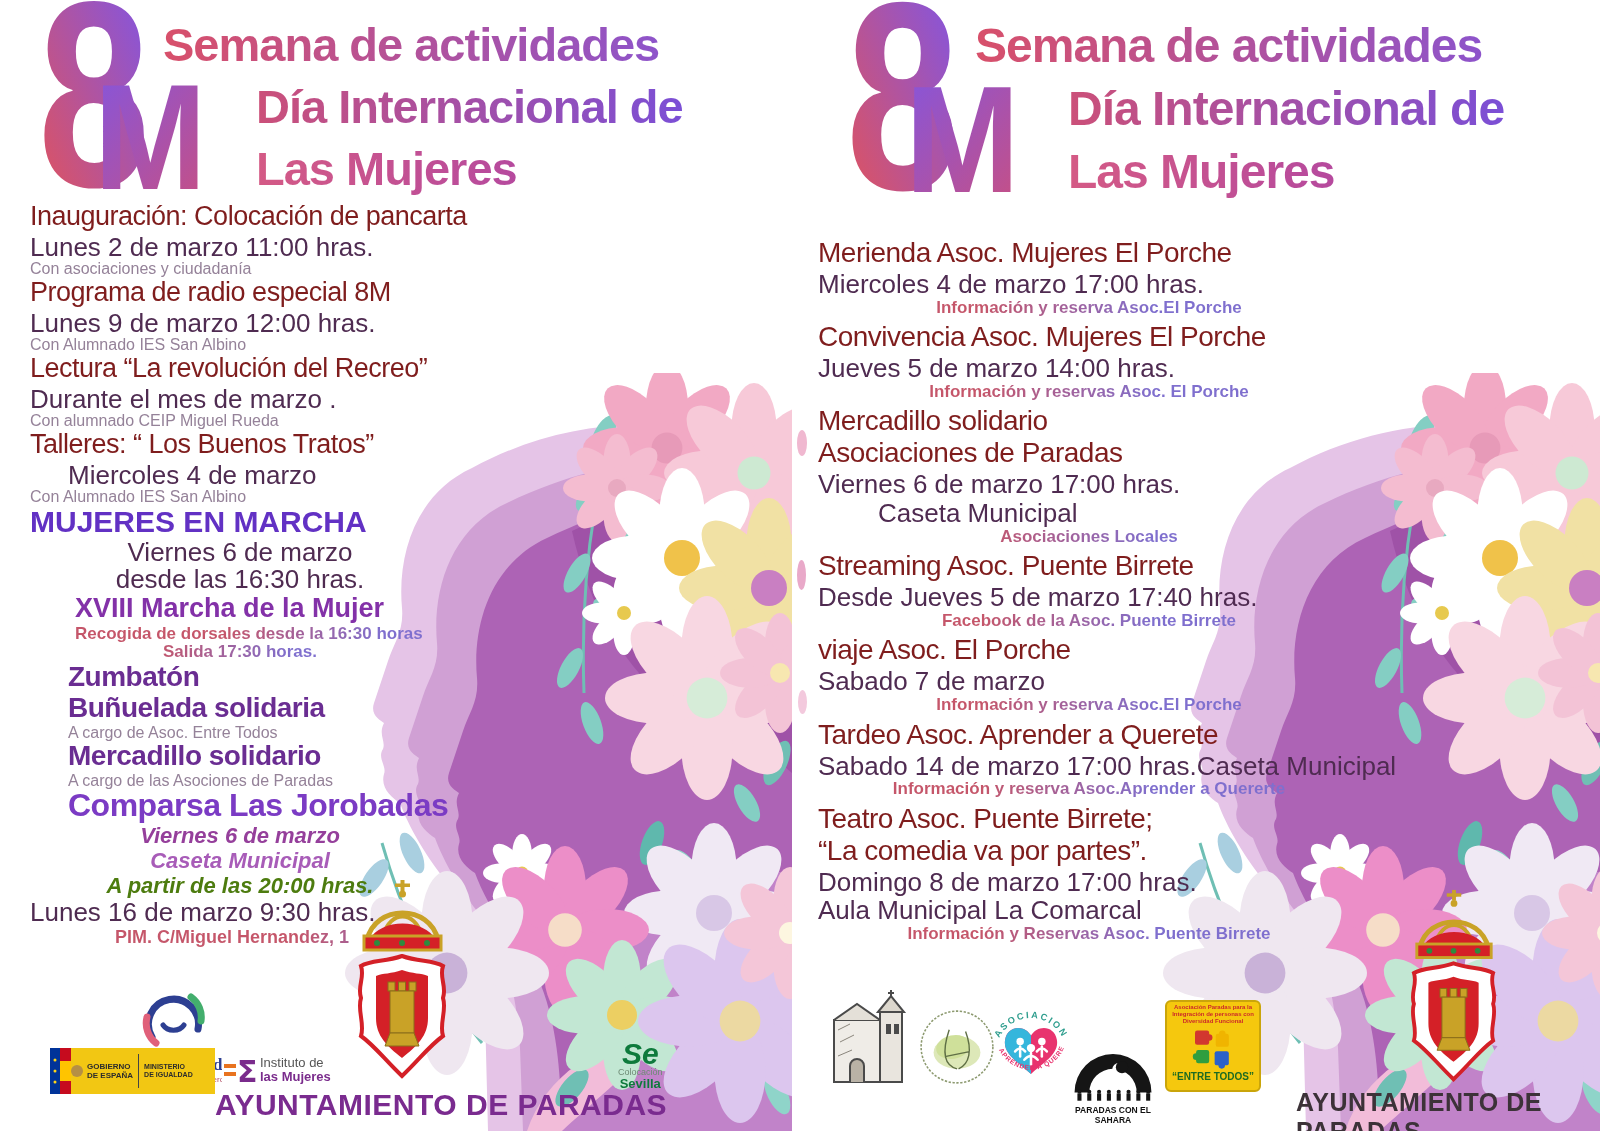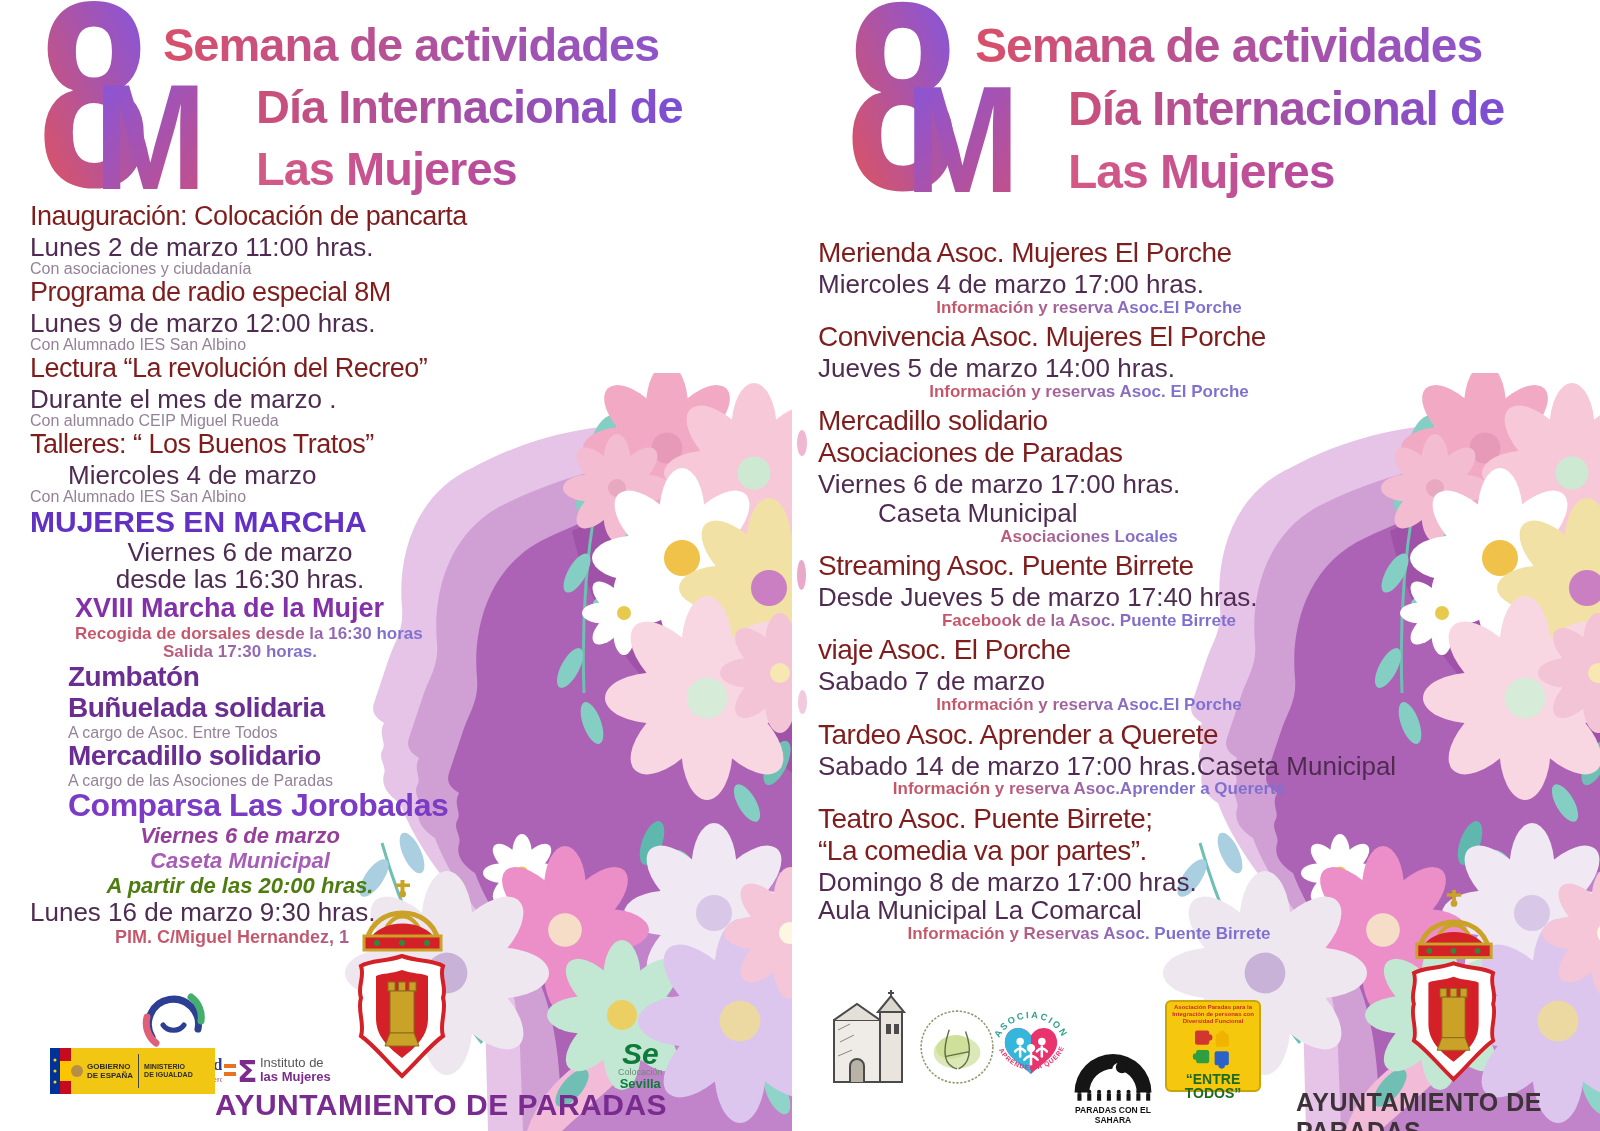--- a/index.html
+++ b/index.html
@@ -527,21 +527,21 @@
           <rect x="22" y="8" width="26" height="26" rx="4" fill="#d2372f"></rect>
             <circle cx="48" cy="21" r="6" fill="#d2372f"></circle>
           <rect x="60" y="14" width="24" height="24" rx="4" fill="#f0b400"></rect>
             <circle cx="72" cy="14" r="6" fill="#f0b400"></circle>
           <rect x="24" y="44" width="24" height="24" rx="4" fill="#2f9e3f"></rect>
             <circle cx="24" cy="56" r="6" fill="#2f9e3f"></circle>
           <rect x="58" y="46" width="26" height="26" rx="4" fill="#2b62c9"></rect>
             <circle cx="71" cy="72" r="6" fill="#2b62c9"></circle>
         </g>
       </svg>
-      <div style="font-size:14px;font-weight:800;color:#1d6b22;line-height:1;">“ENTRE TODOS”</div>
+      <div style="font-size:10px;font-weight:800;color:#1d6b22;line-height:1;">“ENTRE TODOS”</div>
     </div>
 
     <svg class="abs" style="left:1398px;top:888px;z-index:4;" width="112" height="198" viewBox="0 0 115 205">
       <g>
         <rect x="55.5" y="2" width="4" height="11" fill="#c9a227"></rect>
         <rect x="50" y="5.5" width="15" height="3.5" fill="#c9a227"></rect>
         <circle cx="57.5" cy="16" r="3.5" fill="#c9a227"></circle>
         <path d="M22,62 C30,26 85,26 93,62" fill="none" stroke="#c9a227" stroke-width="5"></path>
         <path d="M38,58 C45,32 70,32 77,58" fill="none" stroke="#c9a227" stroke-width="4"></path>
         <path d="M24,62 C36,40 79,40 91,62 Z" fill="#d42027"></path>

